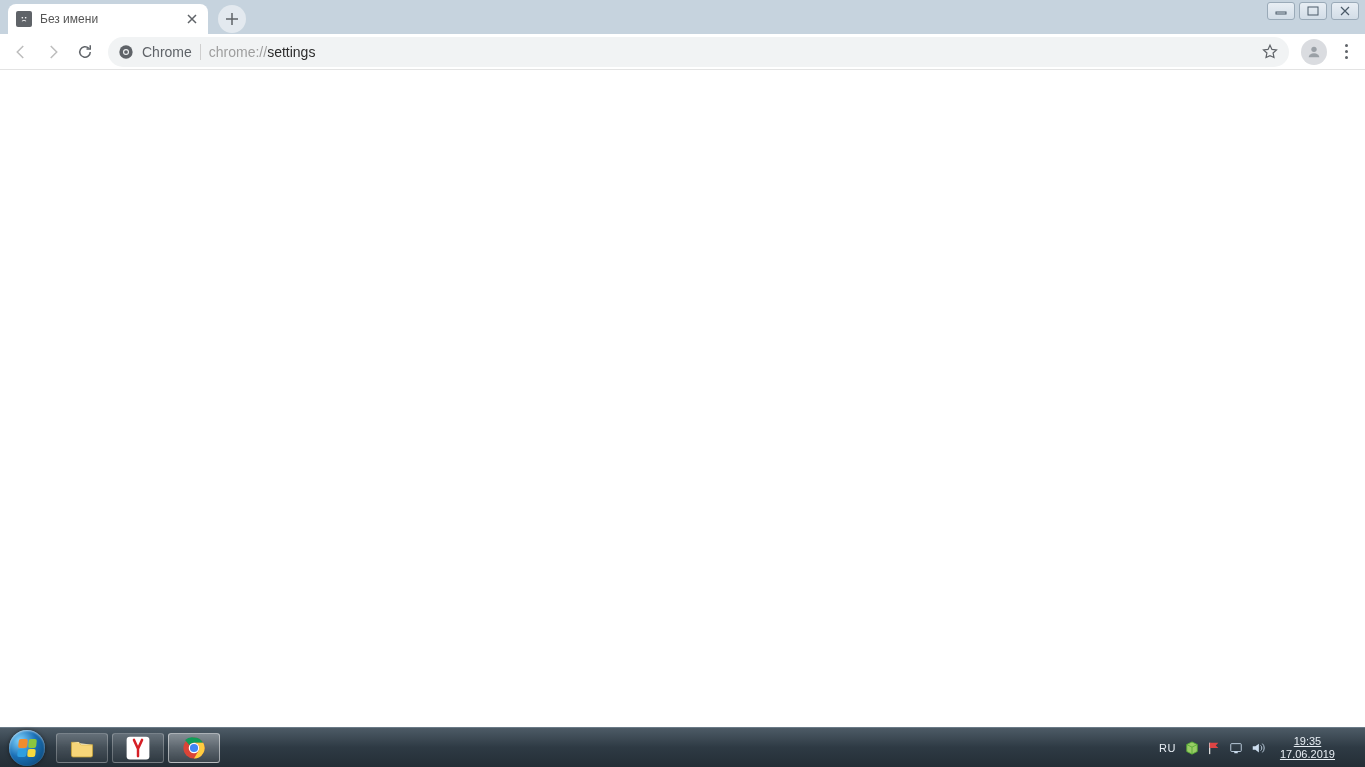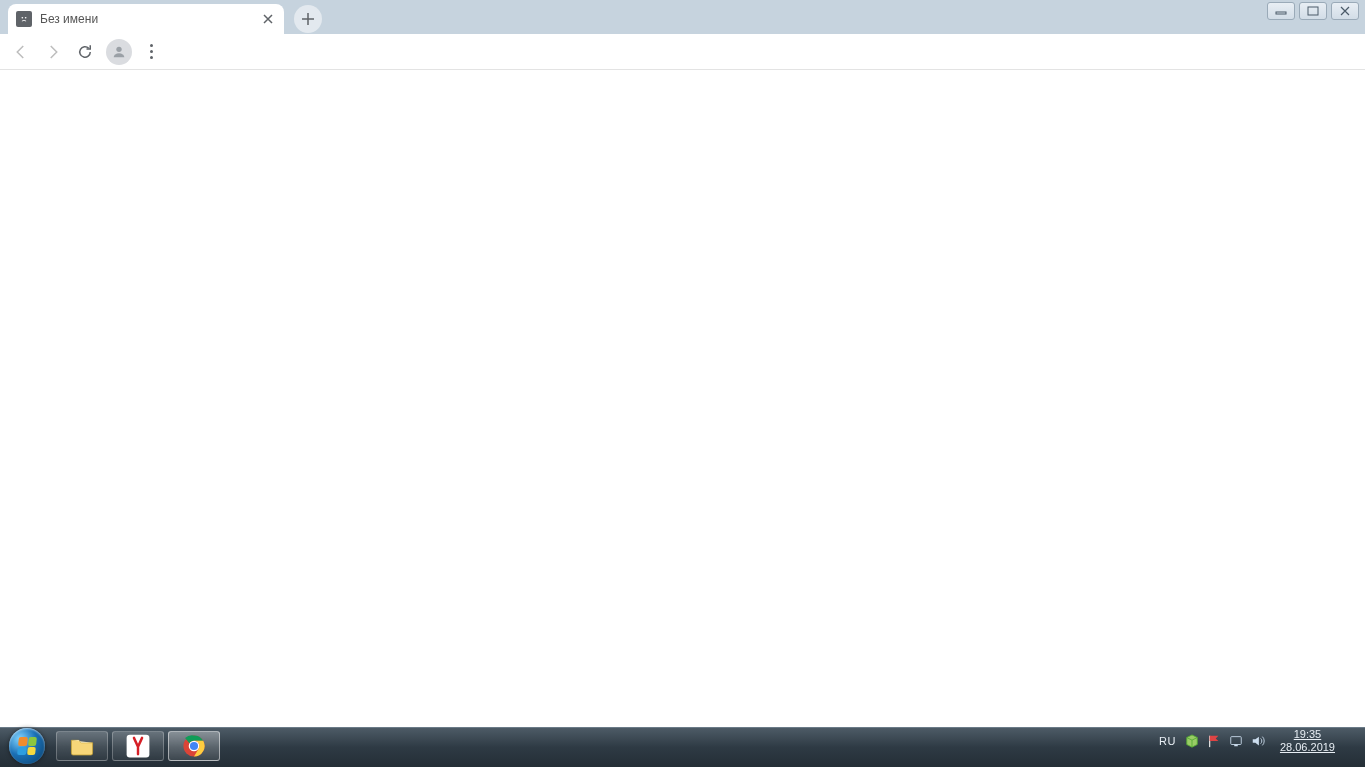--- a/index.html
+++ b/index.html
@@ -9,21 +9,21 @@
   .tabstrip {
     height: 34px;
     background: #c6d3de;
     display: flex;
     align-items: flex-end;
     padding-left: 8px;
     position: relative;
   }
   .tab {
     height: 30px;
-    width: 276px;
+    width: 200px;
     background: #fff;
     border-top-left-radius: 8px;
     border-top-right-radius: 8px;
     display: flex;
     align-items: center;
     padding: 8px 8px;
     font-size: 12px;
     color: #555;
     position: relative;
   }
@@ -138,21 +138,21 @@
   }
 
   
   .taskbar {
     position: absolute;
     left: 0; right: 0; bottom: 0;
     height: 40px;
     background: linear-gradient(to bottom, #4d5b66 0%, #2e3a44 50%, #242e36 100%);
     border-top: 1px solid #6b7b88;
     display: flex;
-    align-items: flex-start;
+    align-items: center;
   }
   .start-orb {
     width: 54px;
     display: flex; align-items: center; justify-content: center;
     cursor: pointer;
   }
   .start-orb .orb {
     width: 36px; height: 36px;
     border-radius: 50%;
     background: radial-gradient(circle at 30% 30%, #7fd3ff 0%, #1a6fb5 45%, #0a3d66 100%);
@@ -265,20 +265,38 @@
         <path d="M9 4 L17 12 L9 20" fill="none" stroke="currentColor" stroke-width="2"></path>
       </svg>
   </div>
   <div class="nav-btn">
     <svg viewBox="0 0 24 24">
         <path d="M19 12 a7 7 0 1 1 -2.05 -4.95" fill="none" stroke="currentColor" stroke-width="2"></path>
         <path d="M19 3 v5 h-5" fill="none" stroke="currentColor" stroke-width="2"></path>
       </svg>
   </div>
 
+  <div class="omnibox">
+    <span class="chip-icon">
+      <svg viewBox="0 0 24 24" width="16" height="16">
+          <circle cx="12" cy="12" r="10" fill="#5f6368"></circle>
+          <circle cx="12" cy="12" r="4.5" fill="#f1f3f4"></circle>
+          <circle cx="12" cy="12" r="2.8" fill="#5f6368"></circle>
+        </svg>
+    </span>
+    <span class="chip-label">Chrome</span>
+    <span class="divider"></span>
+    <span class="url"><span>chrome://</span><b>settings</b></span>
+    <span class="spacer"></span>
+    <span class="star">
+      <svg viewBox="0 0 24 24" width="18" height="18">
+          <path d="M12 3 l2.6 5.6 6 .6 -4.5 4.1 1.2 6 L12 16.8 6.7 19.3 l1.2 -6 L3.4 9.2 l6 -.6 Z" fill="none" stroke="#5f6368" stroke-width="1.6"></path>
+        </svg>
+    </span>
+  </div>
 
   <div class="avatar">
     <svg viewBox="0 0 24 24">
         <circle cx="12" cy="8" r="4"></circle>
         <path d="M4 20 a8 6 0 0 1 16 0 Z"></path>
       </svg>
   </div>
   <div class="kebab">
     <span></span>
       <span></span>
@@ -354,17 +372,17 @@
       </span>
       <span class="ti">
         <svg viewBox="0 0 16 16" width="14" height="14">
             <path d="M2 6 h3 l4 -3 v10 l-4 -3 H2 Z" fill="#cde"></path>
             <path d="M11 5 a4 4 0 0 1 0 6 M13 3 a7 7 0 0 1 0 10" fill="none" stroke="#cde"></path>
           </svg>
       </span>
     </div>
     <div class="clock">
       <div>19:35</div>
-      <div>28.06.2019</div>
+      <div>17.06.2019</div>
     </div>
     <div class="showdesktop"></div>
   </div>
 </div>
 
 </body></html>

